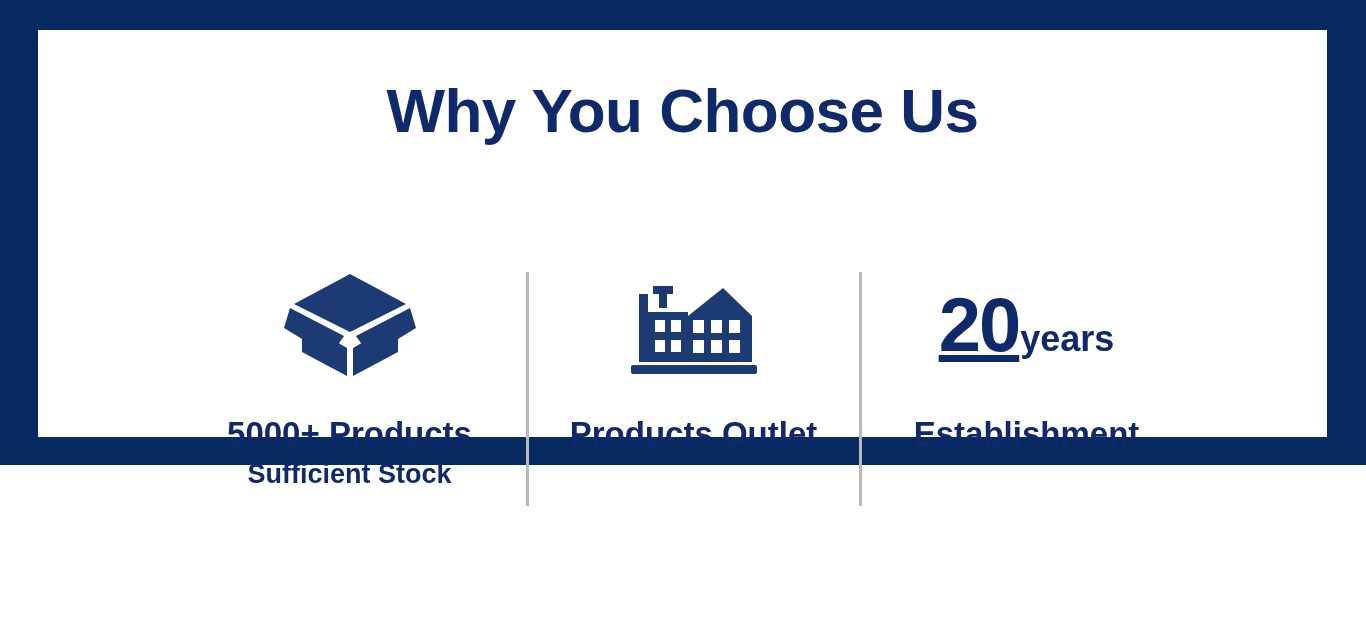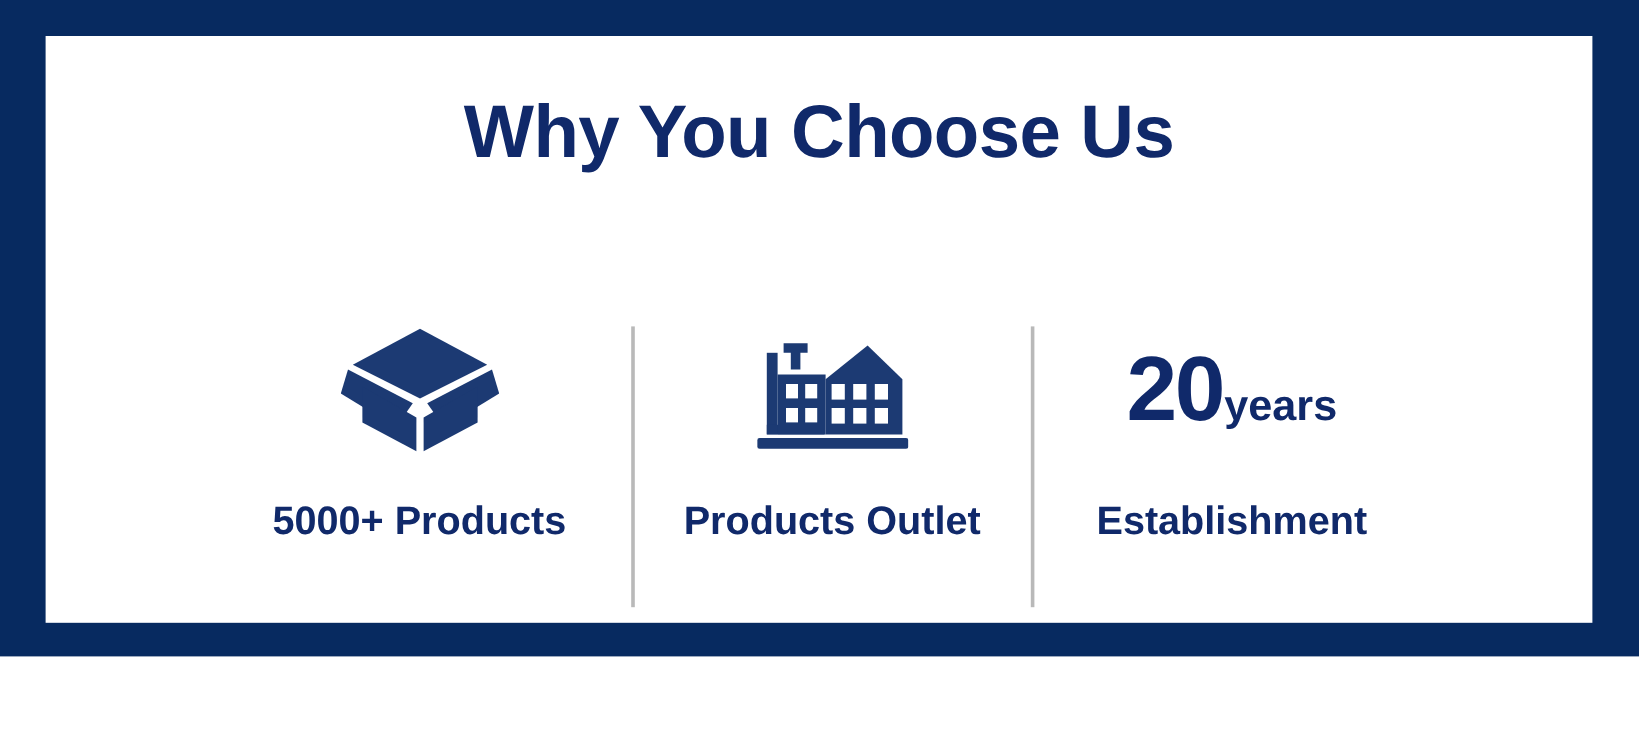--- a/index.html
+++ b/index.html
@@ -13,21 +13,21 @@
     overflow: hidden;
     font-family: "Liberation Sans", sans-serif;
     background: #ffffff;
   }
 
   
   .frame {
     position: relative;
     box-sizing: border-box;
     width: 1366px;
-    height: 547px;
+    height: 465px;
     background: #072a60;
     padding: 30px 39px 28px 38px;
   }
 
   
   .card {
     position: relative;
     box-sizing: border-box;
     width: 100%;
     height: 100%;
@@ -100,20 +100,21 @@
     display: flex;
     align-items: baseline;
     justify-content: center;
     line-height: 1;
   }
   .years-num {
     font-size: 76px;
     font-weight: bold;
     color: #10296a;
     letter-spacing: -2px;
+    text-decoration: underline;
   }
   .years-unit {
     font-size: 36px;
     font-weight: bold;
     color: #10296a;
     margin-left: 1px;
   }
 
   
   .label-main {
@@ -156,20 +157,21 @@
 
               <polygon points="126,36 132,56 86,84 72,64"></polygon>
 
               <polygon points="18,50 63,76 63,104 18,80"></polygon>
 
               <polygon points="114,50 114,80 69,104 69,76"></polygon>
             </g>
           </svg>
         </div>
         <div class="label-main">5000+ Products</div>
+        <div class="label-sub">Sufficient Stock</div>
       </div>
 
       <div class="divider"></div>
 
       <div class="feature f2">
         <div class="icon-slot">
           <svg width="126" height="106" viewBox="0 0 126 106" aria-hidden="true">
             <g fill="#1c3a73">
 
               <path d="M22 14 h20 v8 h-6 v14 h-8 V22 h-6 z"></path>

